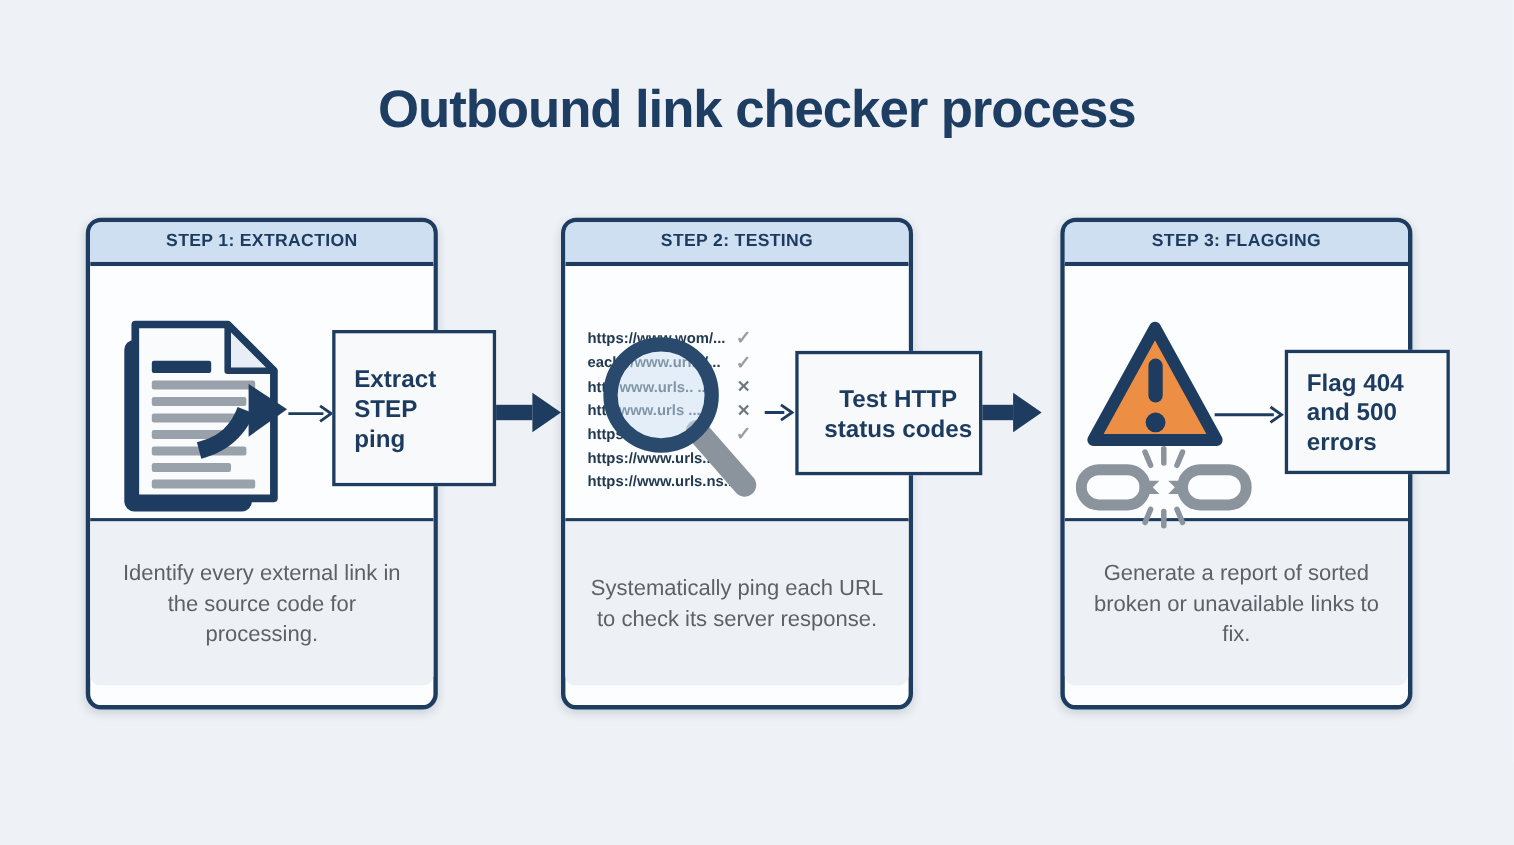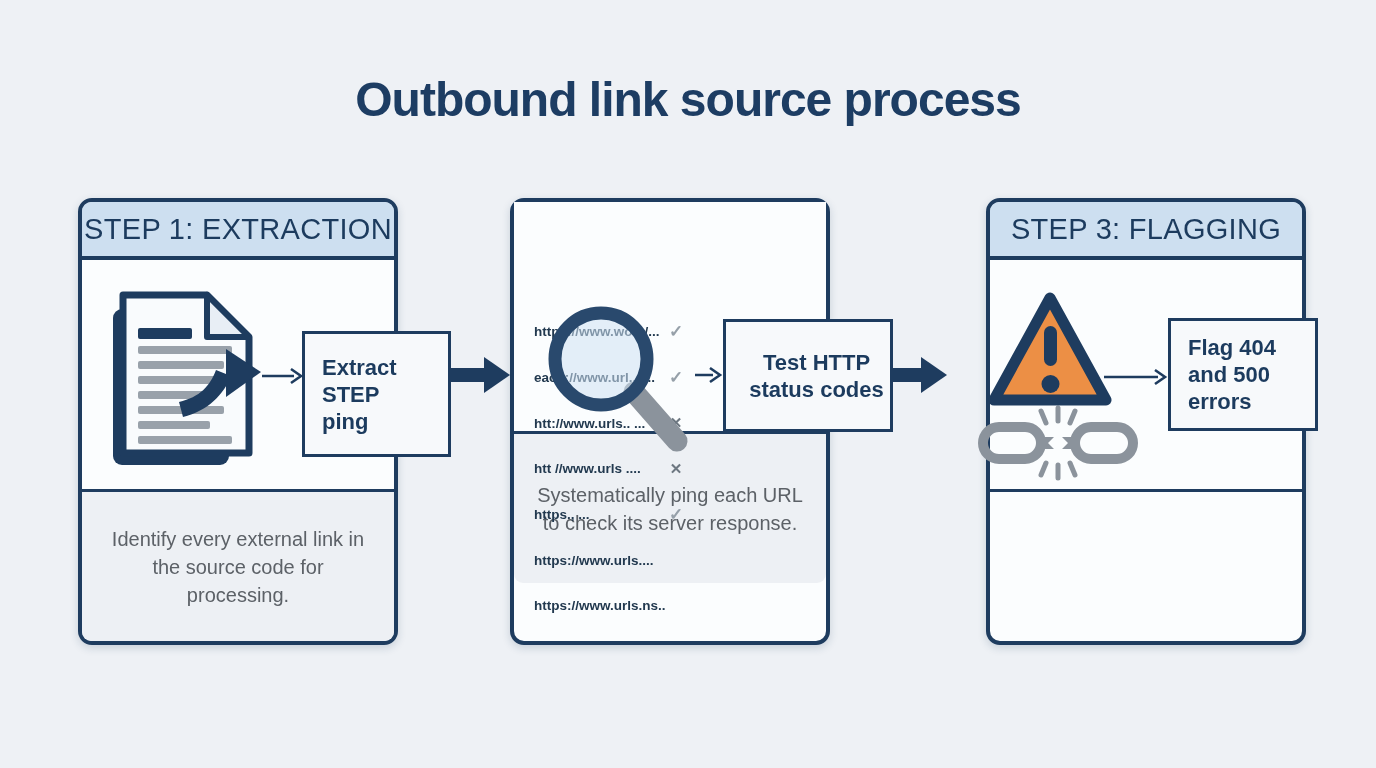--- a/index.html
+++ b/index.html
@@ -12,80 +12,84 @@
     position:absolute; top:72px; left:0; width:100%;
     text-align:center; font-size:48px; font-weight:bold;
     color:#1d3d63; letter-spacing:-1px;
   }
   .card{
     position:absolute; top:198px; width:320px; height:447px;
     background:#fbfdfe; border:4px solid #1e3c5f; border-radius:14px;
     box-sizing:border-box; box-shadow:0 3px 9px rgba(30,60,95,0.18);
     z-index:1;
   }
-  .card1{left:78px}.card2{left:510px}.card3{left:986px}
+  .card1{left:78px}.card2{left:510px}.card3{left:964px}
   .card-header{
-    height:58px; background:#cddff0; border-bottom:4px solid #1e3c5f;
+    height:40px; background:#cddff0; border-bottom:4px solid #1e3c5f;
     border-radius:9px 9px 0 0; display:flex; align-items:center; justify-content:center;
-    font-size:29px; font-weight:normal; color:#1c3b5e; box-sizing:border-box;
+    font-size:16px; font-weight:bold; color:#1c3b5e; box-sizing:border-box;
     letter-spacing:0.3px;
   }
   .icon-area{
     height:232px; border-bottom:3px solid #1e3c5f; box-sizing:border-box;
     background:#fbfdfe;
   }
   .desc-area{
     height:149px; background:#edf0f4; border-radius:0 0 9px 9px;
     display:flex; align-items:center; justify-content:center;
     box-sizing:border-box; padding:0 20px;
   }
   .desc{font-size:20px; line-height:28px; color:#5c6167; text-align:center;}
   .flow-box{
     position:absolute; background:#f7f9fb; border:3px solid #1e3c5f;
     box-sizing:border-box; z-index:4; display:flex; flex-direction:column;
     justify-content:center; padding-left:17px;
     font-size:22px; font-weight:bold; color:#1c3b5e; line-height:27px;
   }
-  #box1{left:302px; top:331px; width:149px; height:126px;}
+  #box1{left:302px; top:300px; width:149px; height:142px;}
   #box2{left:723px; top:319px; width:170px; height:113px;align-items:center;}
   #box3{left:1168px; top:318px; width:150px; height:113px;}
   .abs{position:absolute;}
   .z2{z-index:2}.z3{z-index:3}
   .url-list{position:absolute; left:534px; top:297px; width:152px; z-index:2;}
-  .url-row{display:flex; justify-content:space-between; align-items:center; height:21.7px;margin-top:24px;}
+  .url-row{display:flex; justify-content:space-between; align-items:center; height:21.7px;}
   .url-text{font-size:13.5px; font-weight:bold; color:#22394f; white-space:nowrap; overflow:hidden;}
   .url-mark{width:20px; text-align:center; flex:none;}
   .url-mark.check{color:#96a0a9; font-size:17px; font-weight:bold;}
   .url-mark.cross{color:#6d7781; font-size:15px; font-weight:bold;}
 </style>
 </head>
 <body>
 
 <div class="stage">
 
-  <div class="title">Outbound link source process</div>
+  <div class="title">Outbound link checker process</div>
 
   <div class="card card1">
     <div class="card-header">STEP 1: EXTRACTION</div>
     <div class="icon-area"></div>
     <div class="desc-area">
       <div class="desc">Identify every external link in the source code for processing.</div>
     </div>
   </div>
 
   <div class="card card2">
+    <div class="card-header">STEP 2: TESTING</div>
     <div class="icon-area"></div>
     <div class="desc-area">
       <div class="desc">Systematically ping each URL to check its server response.</div>
     </div>
   </div>
 
   <div class="card card3">
     <div class="card-header">STEP 3: FLAGGING</div>
     <div class="icon-area"></div>
+    <div class="desc-area">
+      <div class="desc">Generate a report of sorted broken or unavailable links to fix.</div>
+    </div>
   </div>
 
   <svg class="abs z2" style="left:105px; top:285px;" width="170" height="192" viewBox="0 0 170 192">
     <rect x="8" y="24" width="116" height="156" rx="9" fill="#1e3c5f"></rect>
     <path d="M18,10 H102 L144,52 V168 H18 Z" fill="#f9fbfd" stroke="#1e3c5f" stroke-width="7" stroke-linejoin="round"></path>
     <path d="M102,10 V52 H144 Z" fill="#e8eef5" stroke="#1e3c5f" stroke-width="6" stroke-linejoin="round"></path>
     <rect x="33" y="43" width="54" height="11" rx="2" fill="#1e3c5f"></rect>
     <rect x="33" y="61" width="94" height="8" rx="2" fill="#99a1aa"></rect>
     <rect x="33" y="76" width="86" height="8" rx="2" fill="#99a1aa"></rect>
     <rect x="33" y="91" width="94" height="8" rx="2" fill="#99a1aa"></rect>

